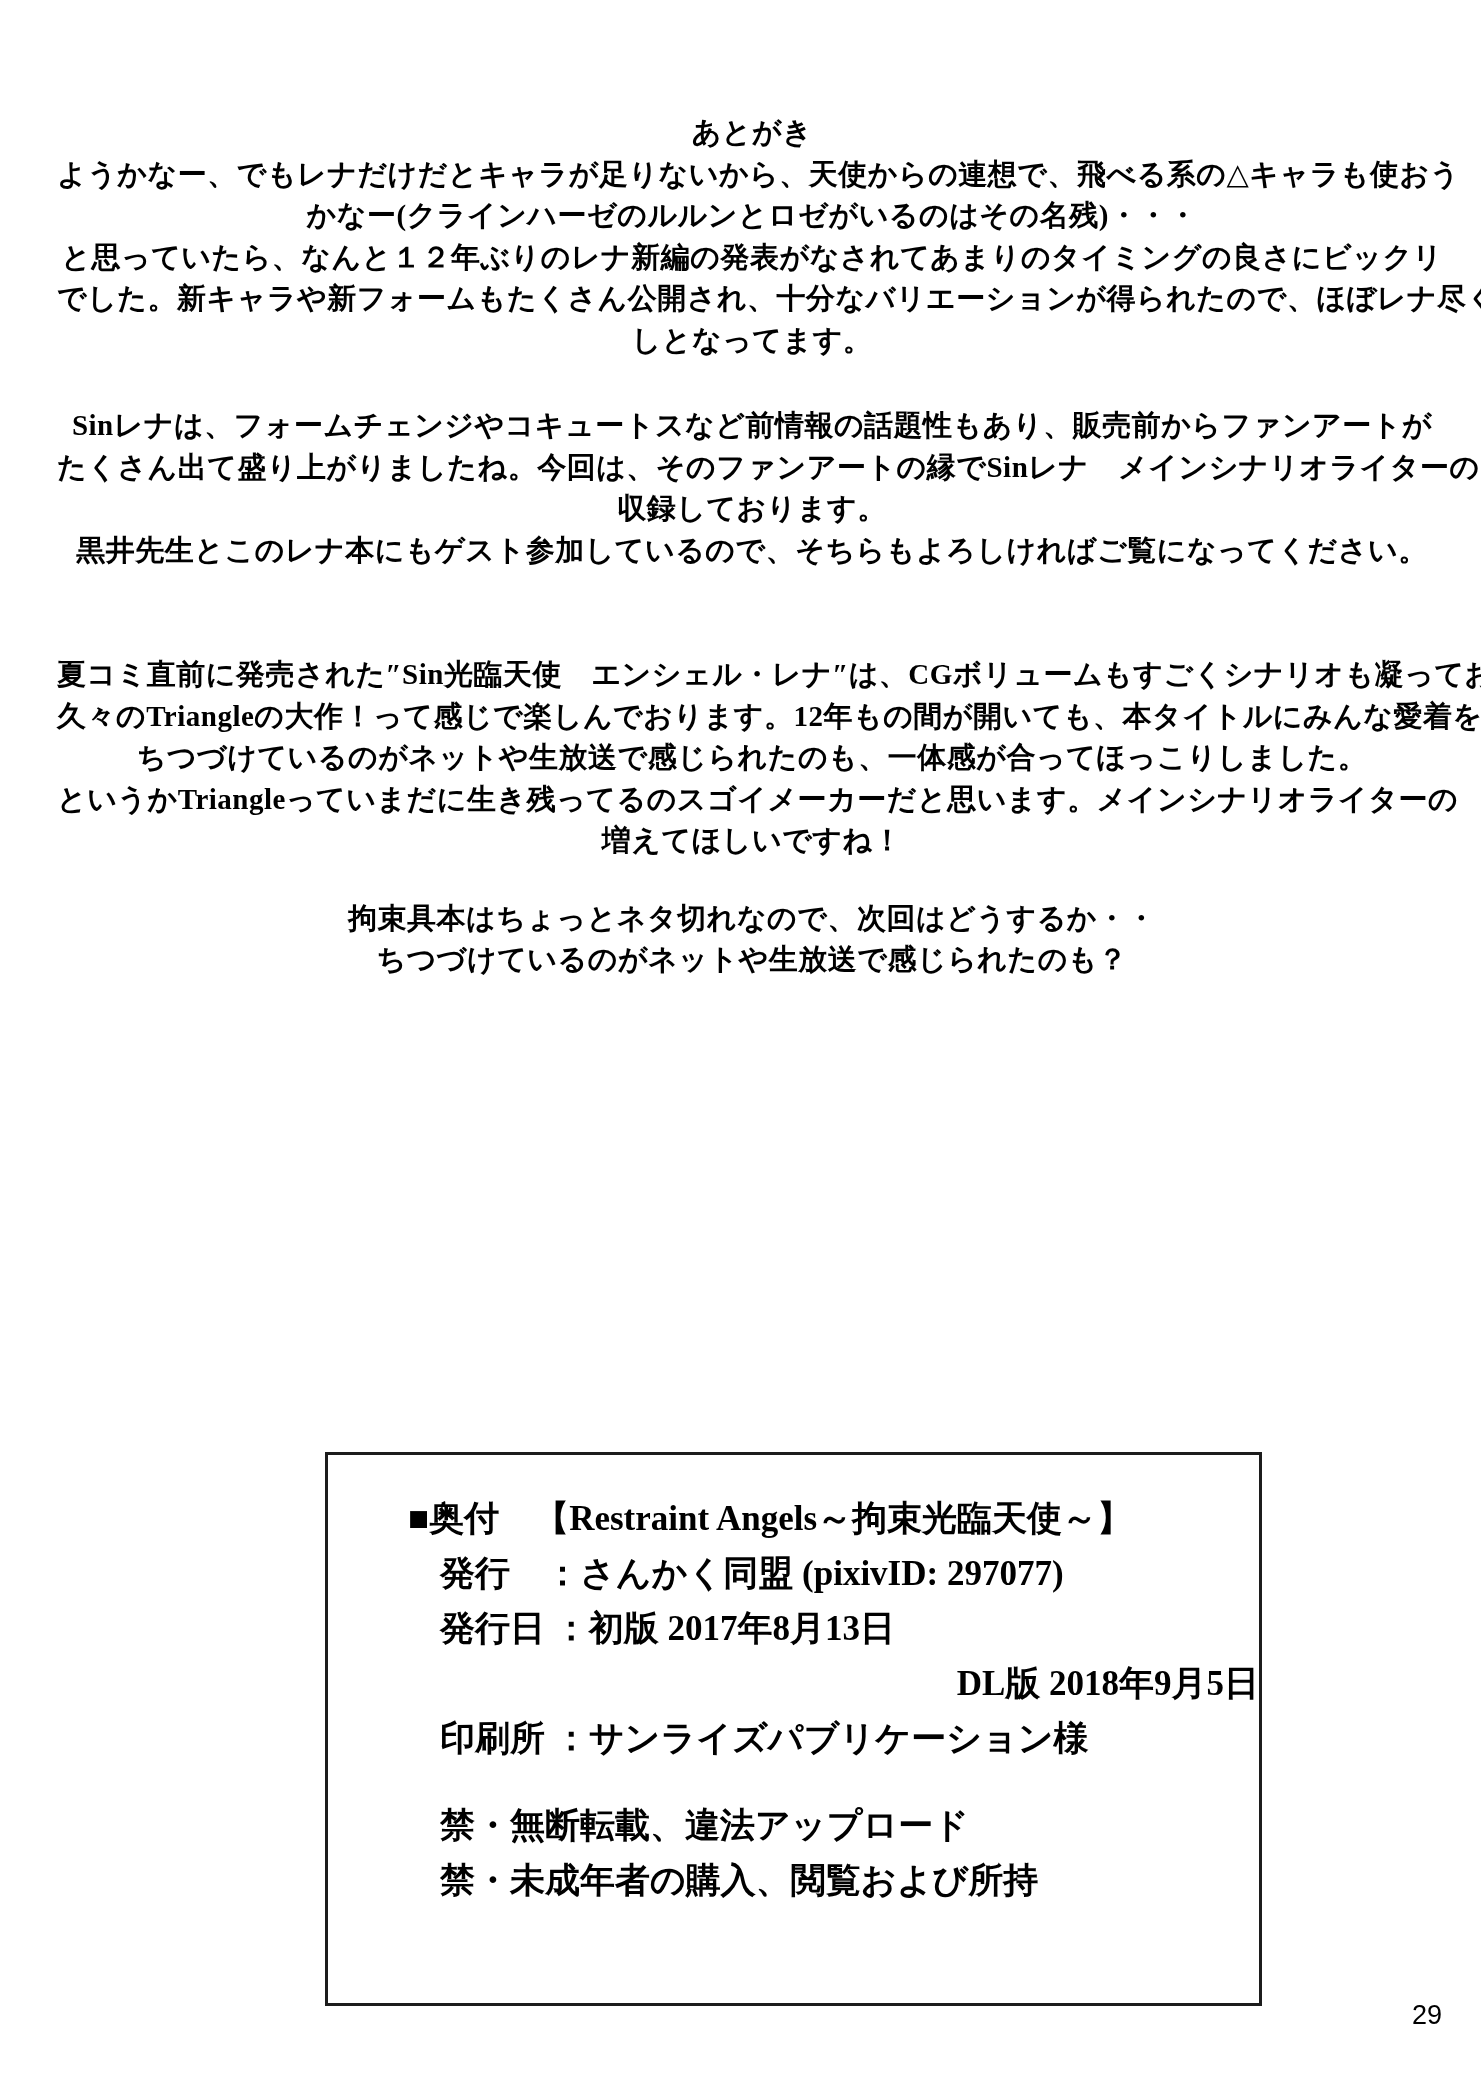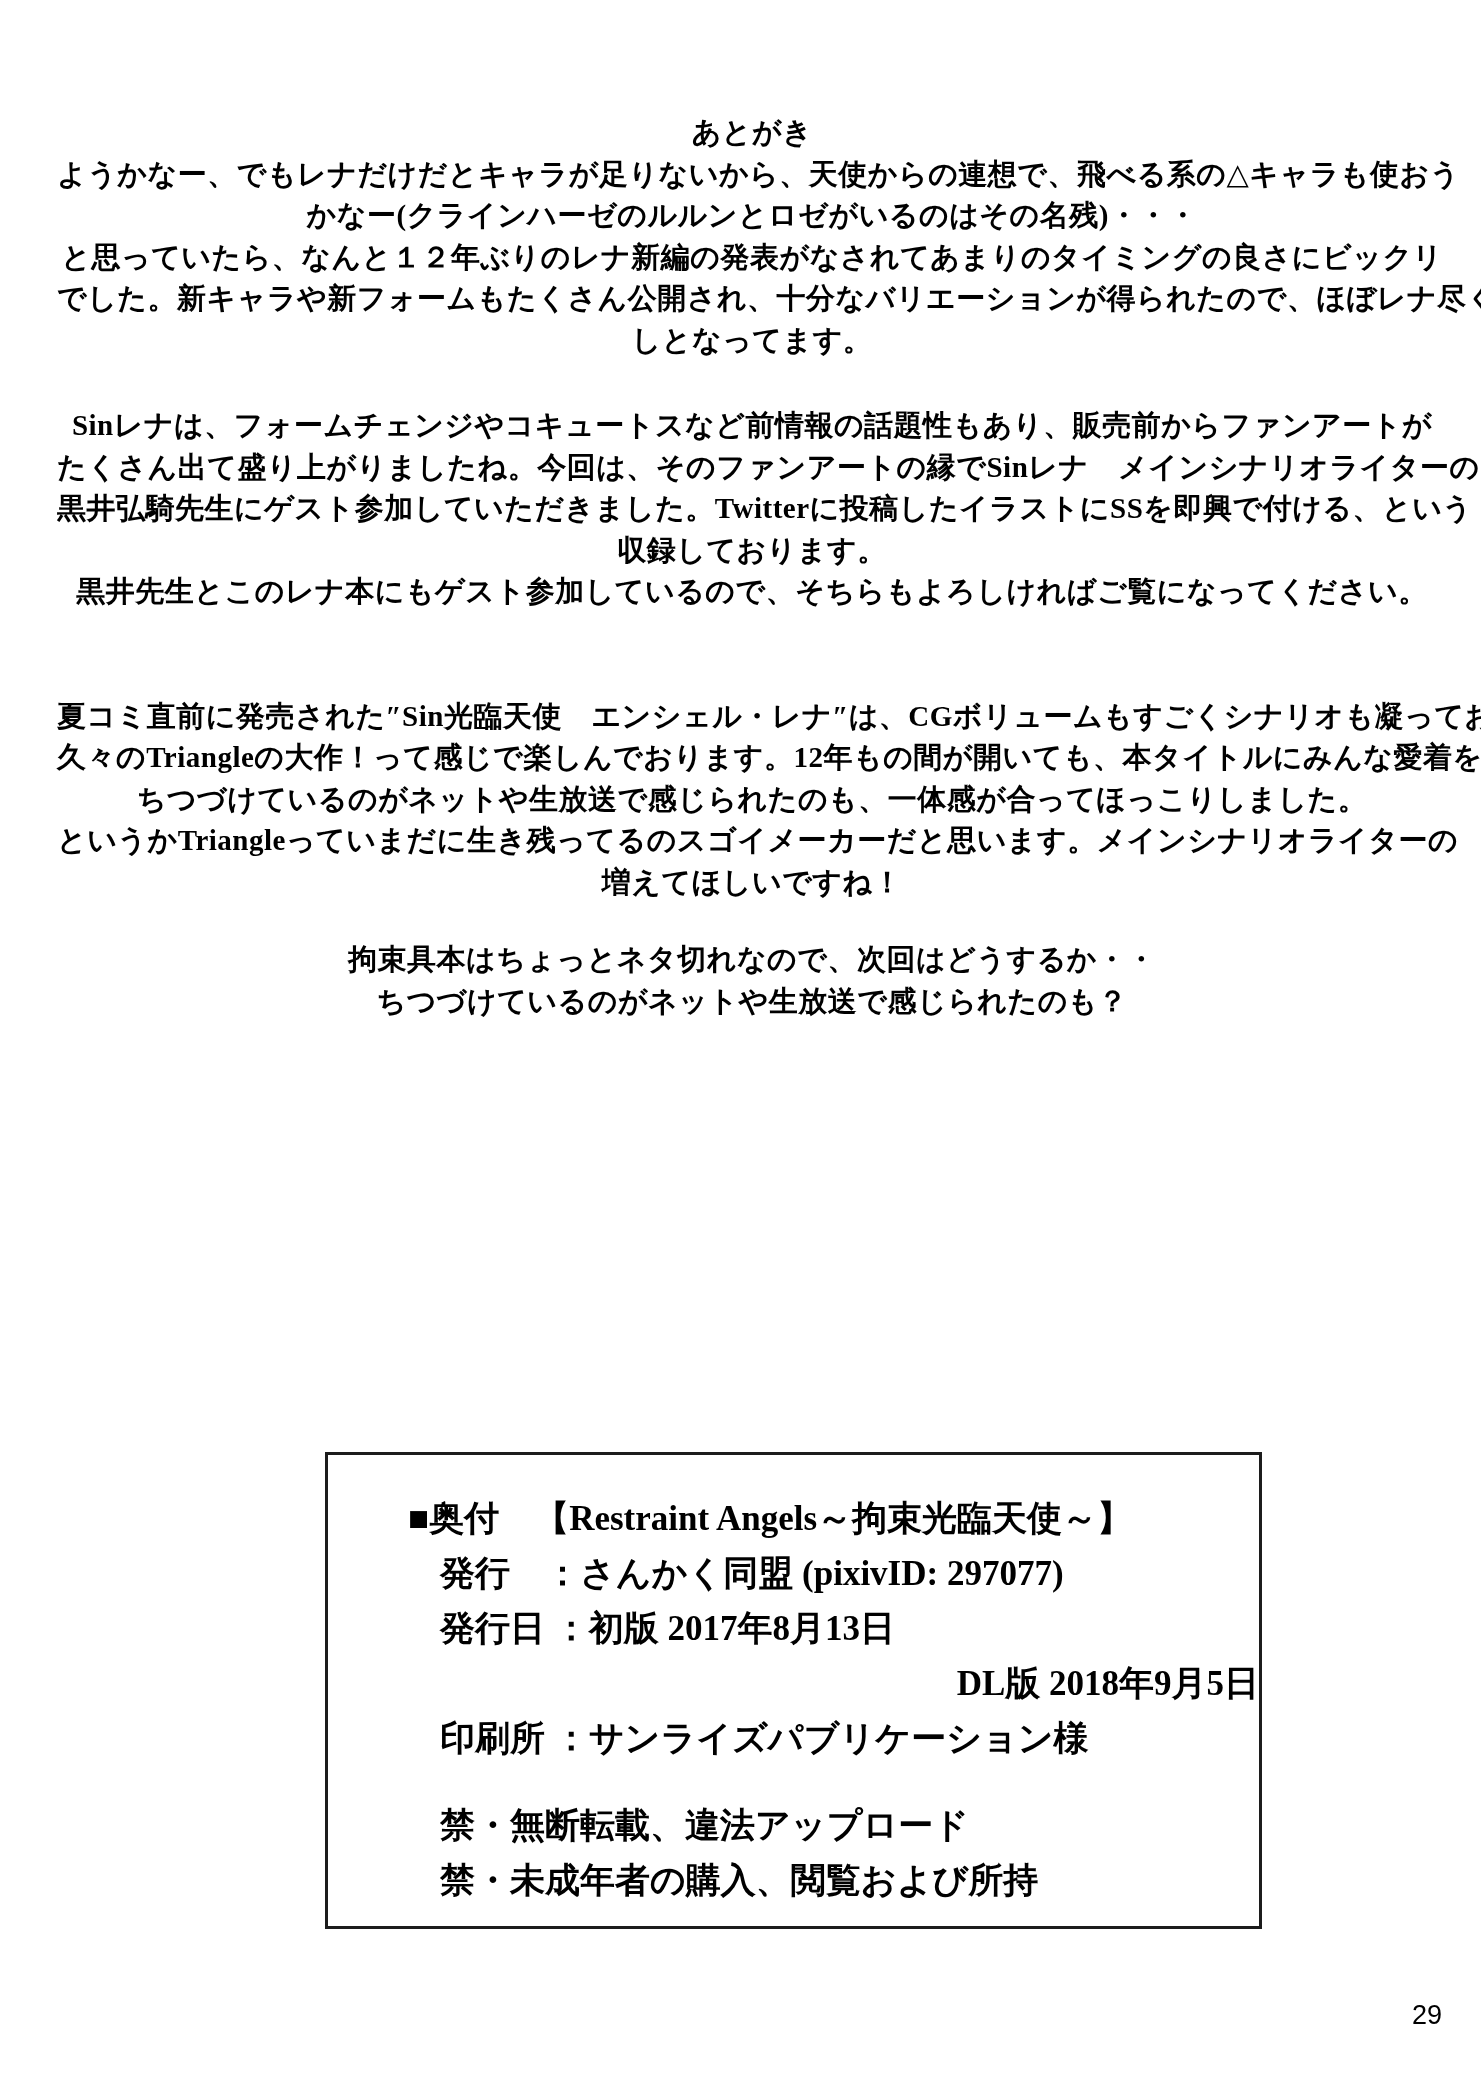--- a/index.html
+++ b/index.html
@@ -39,21 +39,21 @@
     font-size: 29px;
     line-height: 41.5px;
     white-space: pre;
     letter-spacing: 0.5px;
   }
   .colophon {
     position: absolute;
     left: 325px;
     top: 1452px;
     width: 937px;
-    height: 477px;
+    height: 554px;
     border: 3px solid #1c1c1c;
     box-sizing: border-box;
     background: #ffffff;
   }
   .col-title {
     margin: 36px 0 0 80px;
     font-size: 35px;
     line-height: 55px;
     white-space: pre;
   }
@@ -89,21 +89,20 @@
     <div class="line">ようかなー、でもレナだけだとキャラが足りないから、天使からの連想で、飛べる系の△キャラも使おう</div>
     <div class="line">かなー(クラインハーゼのルルンとロゼがいるのはその名残)・・・</div>
     <div class="line">と思っていたら、なんと１２年ぶりのレナ新編の発表がなされてあまりのタイミングの良さにビックリ</div>
     <div class="line">でした。新キャラや新フォームもたくさん公開され、十分なバリエーションが得られたので、ほぼレナ尽く</div>
     <div class="line">しとなってます。</div>
   </div>
 
   <div class="para gap-wide">
     <div class="line">Sinレナは、フォームチェンジやコキュートスなど前情報の話題性もあり、販売前からファンアートが</div>
     <div class="line">たくさん出て盛り上がりましたね。今回は、そのファンアートの縁でSinレナ　メインシナリオライターの</div>
-    <div class="line">黒井弘騎先生にゲスト参加していただきました。Twitterに投稿したイラストにSSを即興で付ける、という</div>
     <div class="line">収録しております。</div>
     <div class="line">黒井先生とこのレナ本にもゲスト参加しているので、そちらもよろしければご覧になってください。</div>
   </div>
 
   <div class="para gap-mid">
     <div class="line">夏コミ直前に発売された″Sin光臨天使　エンシェル・レナ″は、CGボリュームもすごくシナリオも凝っており、</div>
     <div class="line">久々のTriangleの大作！って感じで楽しんでおります。12年もの間が開いても、本タイトルにみんな愛着を持</div>
     <div class="line">ちつづけているのがネットや生放送で感じられたのも、一体感が合ってほっこりしました。</div>
     <div class="line">というかTriangleっていまだに生き残ってるのスゴイメーカーだと思います。メインシナリオライターの</div>
     <div class="line">増えてほしいですね！</div>

